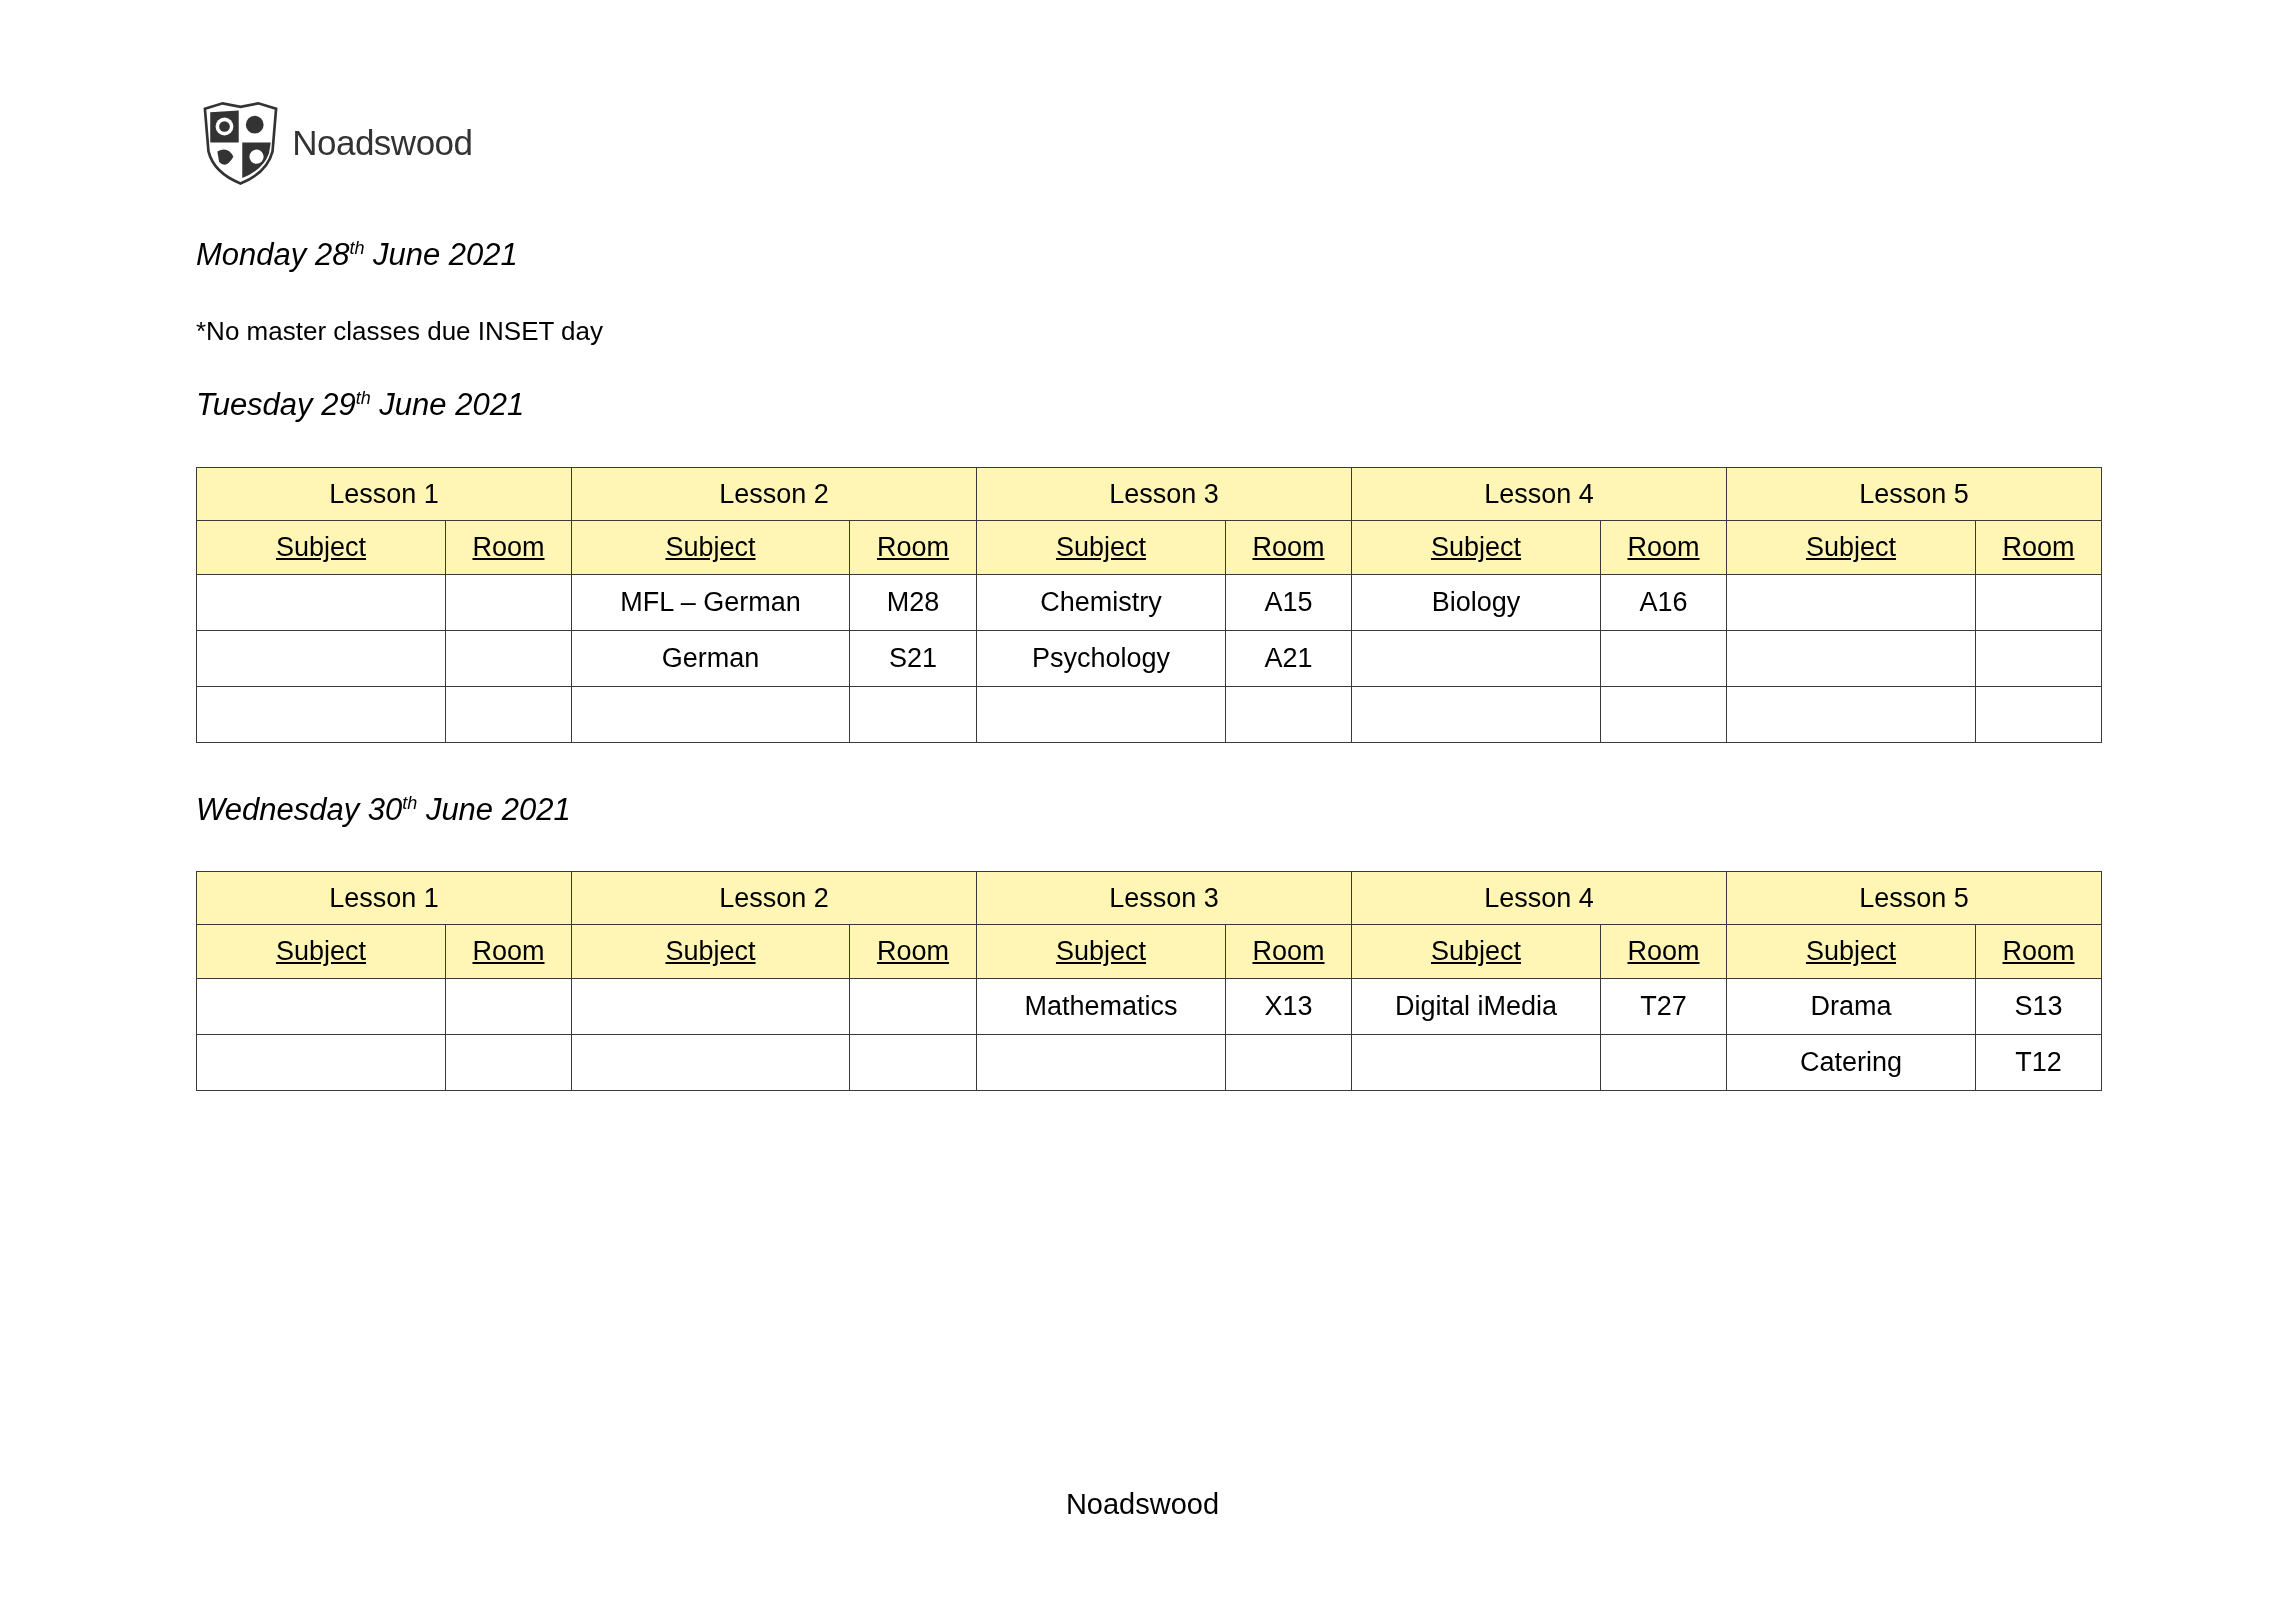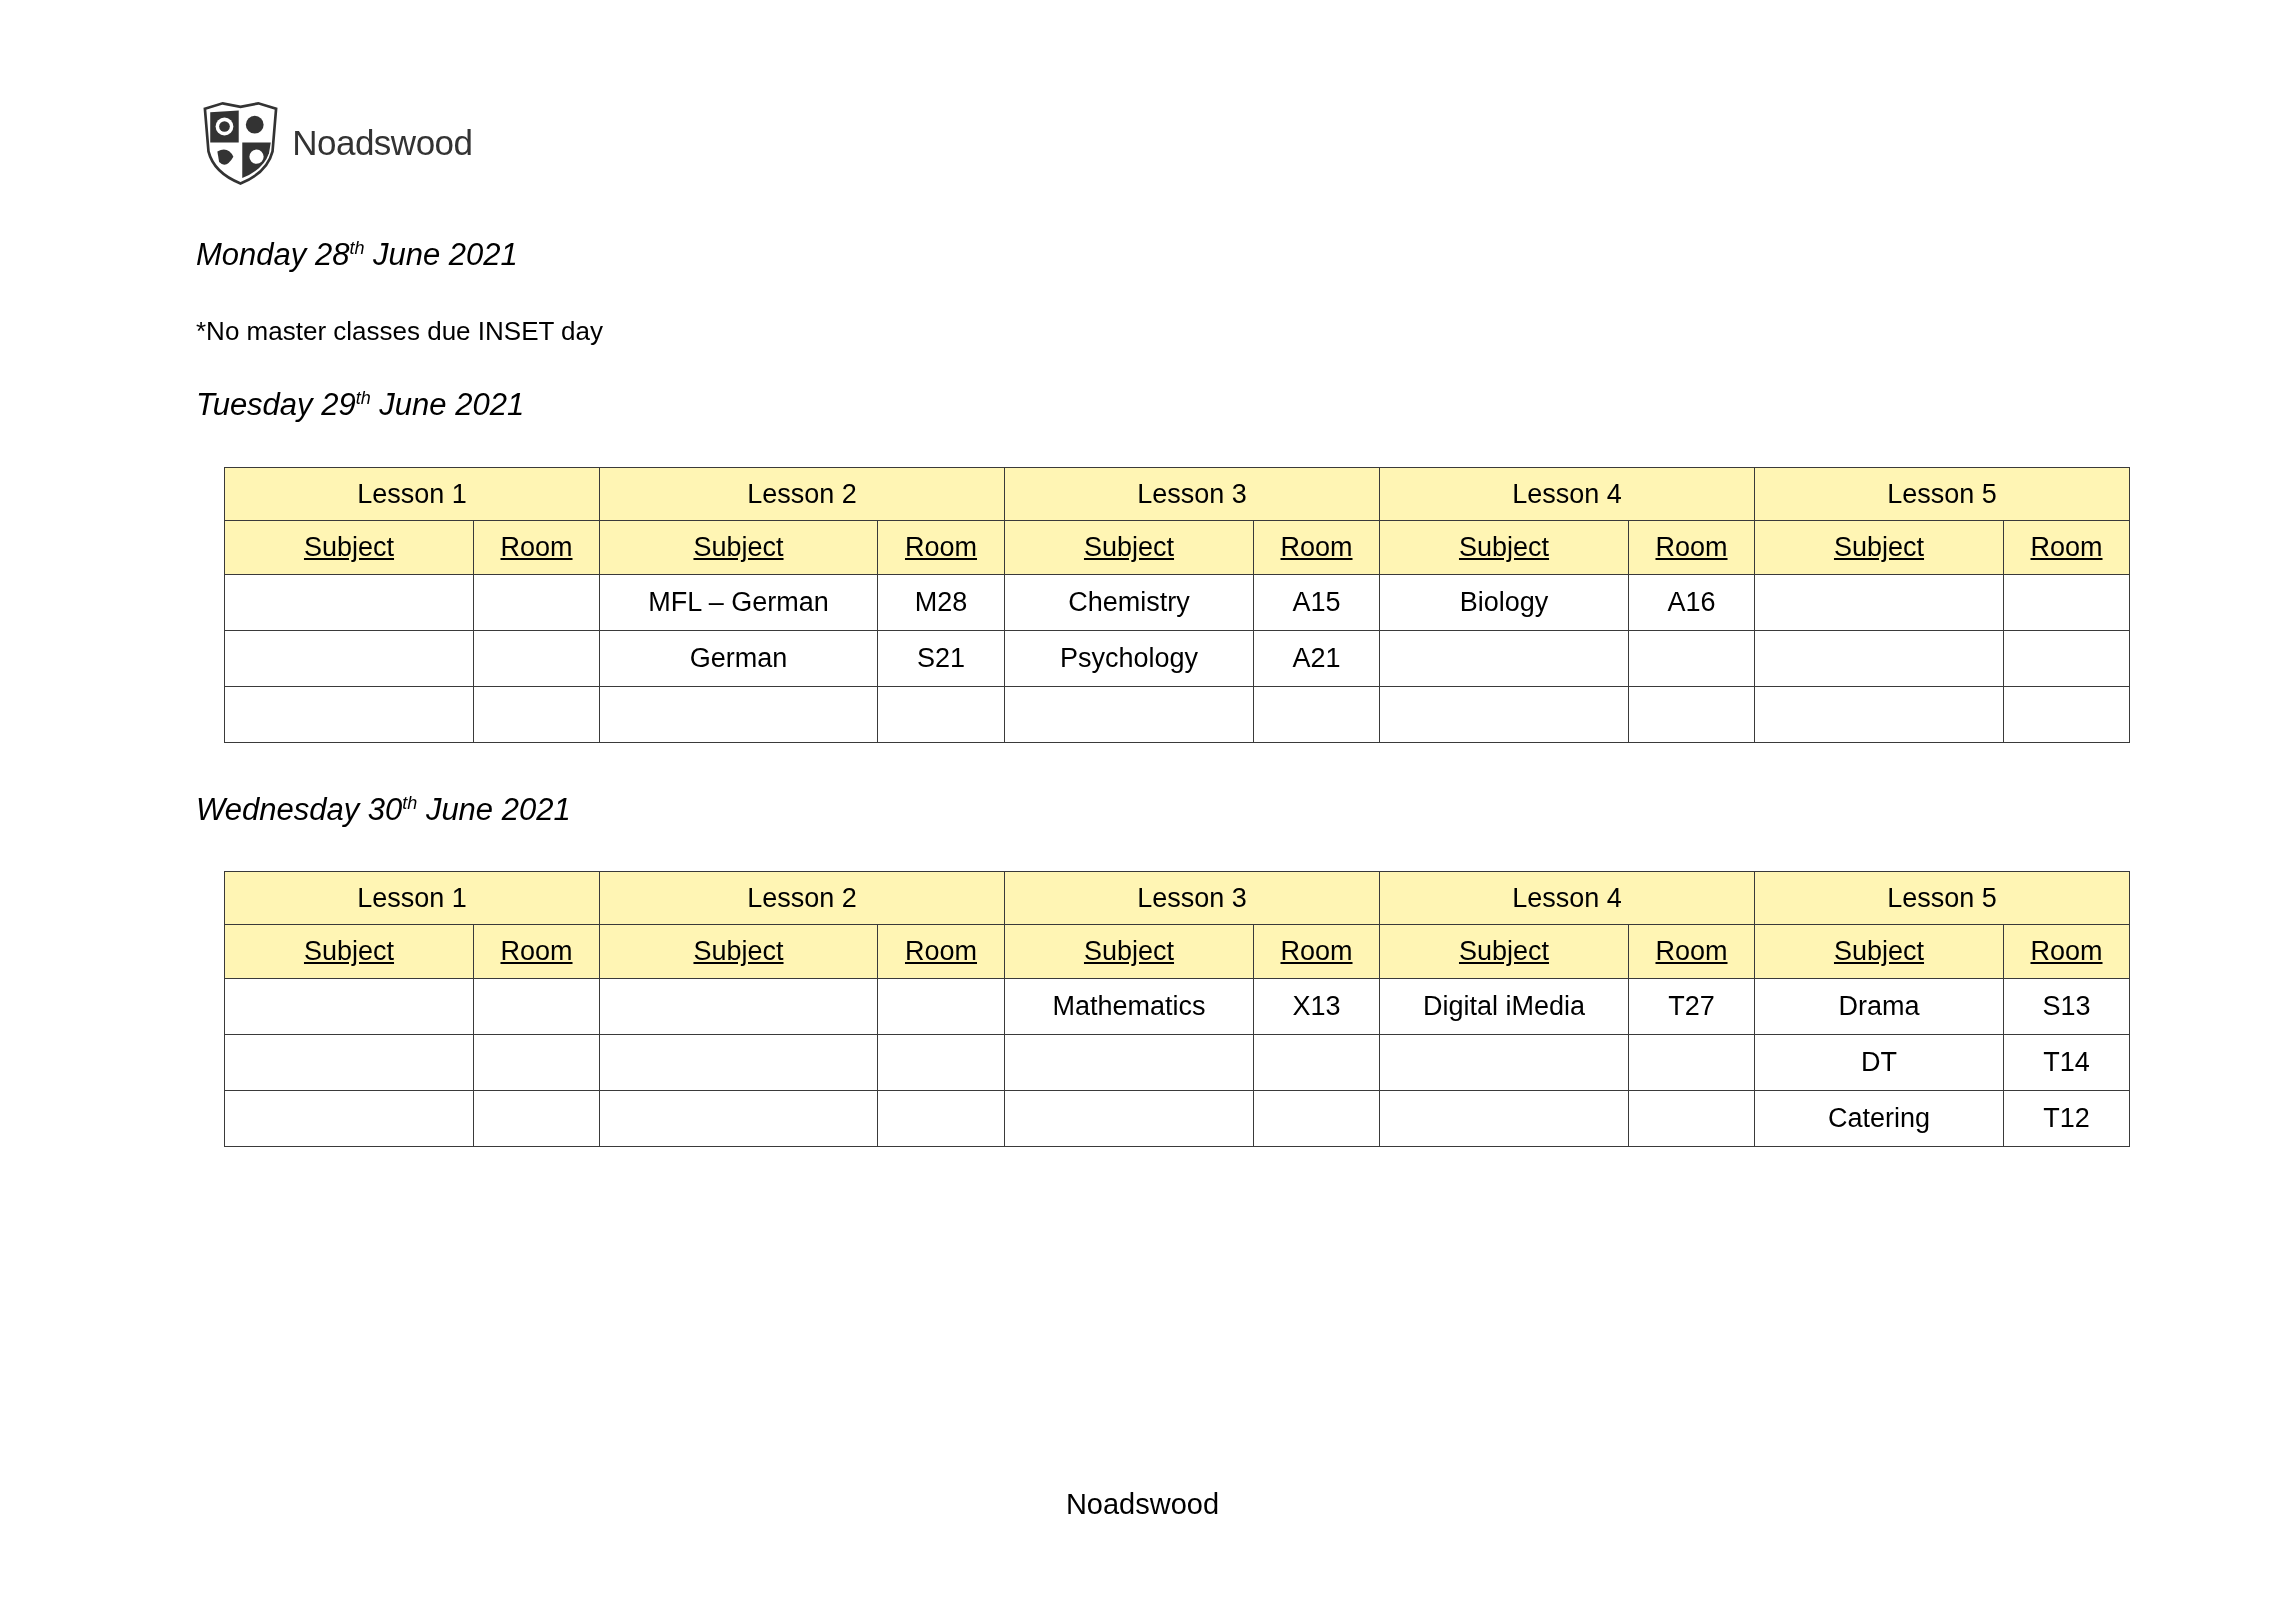--- a/index.html
+++ b/index.html
@@ -4,21 +4,21 @@
 <style>
   html, body { margin:0; padding:0; background:#ffffff; }
   body { width:2285px; height:1615px; position:relative; overflow:hidden;
          font-family:"Liberation Sans", "DejaVu Sans", sans-serif; color:#000; }
   .logo { position:absolute; left:196px; top:98px; display:flex; align-items:center; }
   .logo svg { width:89px; height:89px; }
   .logo-text { font-size:35px; color:#333; margin-left:7.2px; letter-spacing:-0.5px; }
   .heading { position:absolute; left:196px; font-size:31px;font-style:italic; }
   .heading sup { font-size:18px; vertical-align:super; line-height:0; }
   .note { position:absolute; left:196px; font-size:26px;text-align:center; }
-  table.tt { position:absolute; left:196px; width:1903px; border-collapse:collapse; table-layout:fixed;margin-left:28px; }
+  table.tt { position:absolute; left:196px; width:1903px; border-collapse:collapse; table-layout:fixed; }
   table.tt td, table.tt th { border:1.8px solid #3a3a3a; text-align:center; font-size:27px; font-weight:normal; padding:0; }
   table.tt th { background:#fff5b4; }
   table.tt tr.r1 th { height:52px; }
   table.tt tr.r2 th { height:53px;text-decoration:underline; }
   table.tt tr.data td { height:55px; }
   .footer { position:absolute; left:0; width:2285px; top:1488px; text-align:center; font-size:29px; }
 </style>
 </head>
 <body>
 
@@ -169,32 +169,20 @@
   </tr>
   <tr class="data">
     <td></td>
     <td></td>
     <td></td>
     <td></td>
     <td></td>
     <td></td>
     <td></td>
     <td></td>
-    <td>DT</td>
-    <td>T14</td>
-  </tr>
-  <tr class="data">
-    <td></td>
-    <td></td>
-    <td></td>
-    <td></td>
-    <td></td>
-    <td></td>
-    <td></td>
-    <td></td>
     <td>Catering</td>
     <td>T12</td>
   </tr>
 </tbody>
   </table>
 
 <div class="footer">Noadswood</div>
 
 
 </body></html>

